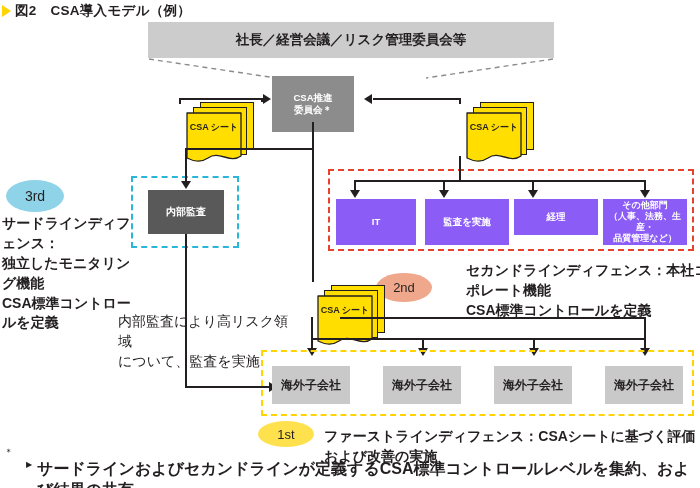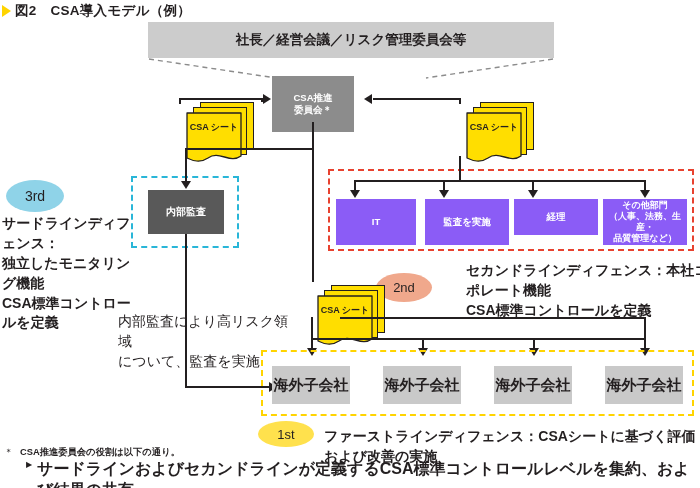--- a/index.html
+++ b/index.html
@@ -21,21 +21,21 @@
 
   
   .gbox{
     display:flex;align-items:center;justify-content:center;text-align:center;
     box-sizing:border-box;line-height:1.25;
   }
   .banner{background:#cccccc;color:#231f20;font-size:13.5px;font-weight:bold;}
   .darkgrey{background:#8c8c8c;color:#ffffff;font-size:9.5px;font-weight:bold;}
   .charcoal{background:#595959;color:#ffffff;font-size:10px;font-weight:bold;}
   .midgrey{background:#8b5cf6;color:#ffffff;font-size:9.5px;font-weight:bold;}
-  .litegrey{background:#c9c9c9;color:#231f20;font-size:15px;font-weight:bold;}
+  .litegrey{background:#c9c9c9;color:#231f20;font-size:12px;font-weight:bold;}
 
   
   .sheet-stack{width:72px;height:66px;margin-left:34px;}
   .sheet{position:absolute;background:#ffde00;border:1.2px solid #231f20;box-sizing:border-box;}
   .sheet.s3{left:14px;top:0;width:54px;height:48px;}
   .sheet.s2{left:7px;top:5px;width:54px;height:48px;}
   .sheet-front{
     position:absolute;left:0;top:10px;width:56px;height:52px;
   }
   .sheet-front svg{display:block;}
@@ -209,20 +209,19 @@
 <div class="abs gbox litegrey" style="left:383px;top:366px;width:78px;height:38px;">海外子会社</div>
 <div class="abs gbox litegrey" style="left:494px;top:366px;width:78px;height:38px;">海外子会社</div>
 <div class="abs gbox litegrey" style="left:605px;top:366px;width:78px;height:38px;">海外子会社</div>
 
 <div class="abs badge b-1st" style="left:258px;top:421px;width:56px;height:26px;">1st</div>
 <div class="abs tblock" style="left:324px;top:427px;width:380px;">ファーストラインディフェンス：CSAシートに基づく評価および改善の実施</div>
 
 <div class="abs" id="footnotes">
   <div class="fn-row">
     <div class="fn-star">＊</div>
-    <div class="fn-txt">CSA推進委員会の役割は以下の通り。</div>
   </div>
   <div class="fn-sub">
     <div class="fn-tri">▶</div>
     <div class="fn-txt">サードラインおよびセカンドラインが定義するCSA標準コントロールレベルを集約、および結果の共有</div>
   </div>
 
 </div>
 
 </body></html>

